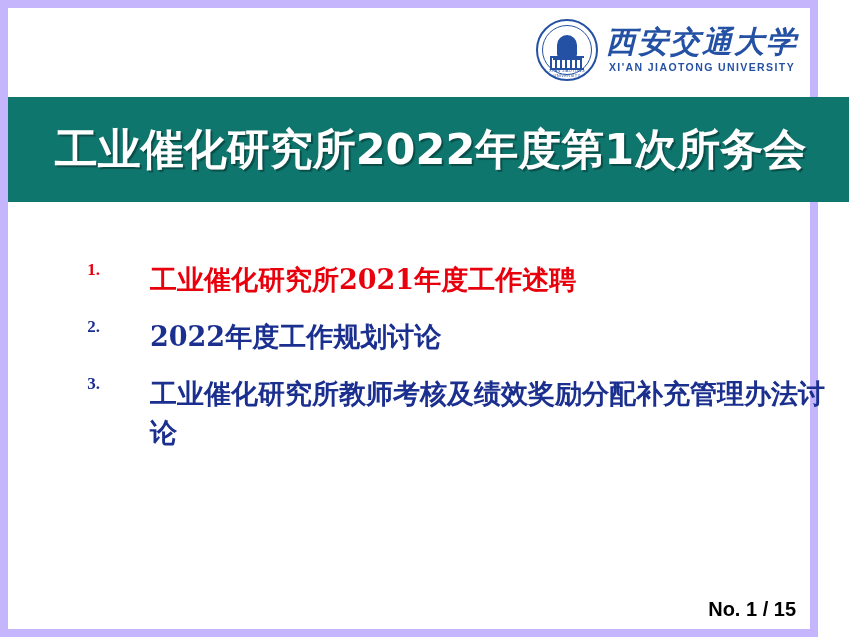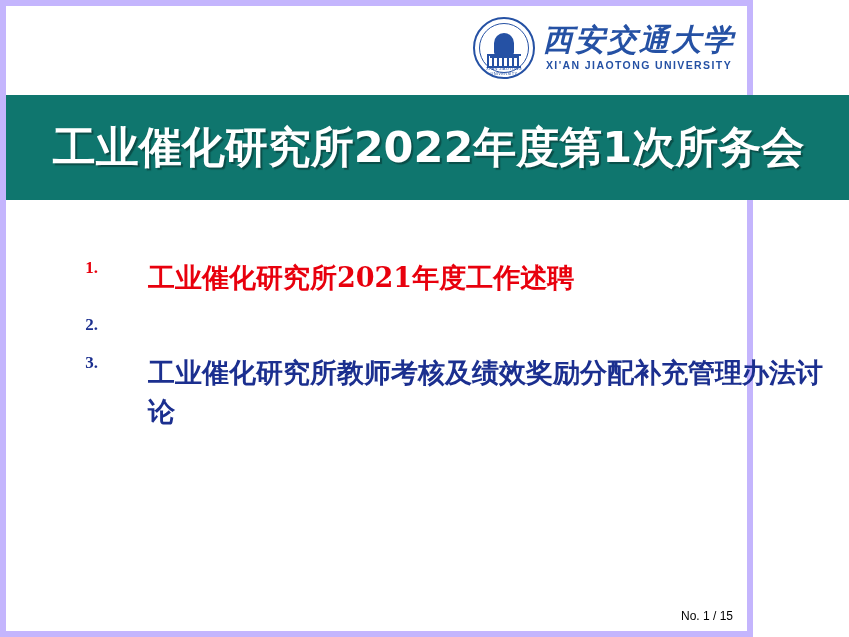--- a/index.html
+++ b/index.html
@@ -9,24 +9,24 @@
   body {
     width: 849px;
     height: 637px;
     background: #ffffff;
     font-family: "Liberation Serif", serif;
     overflow: hidden;
     position: relative;
   }
   .slide {
     position: relative;
-    width: 753px;
+    width: 818px;
     height: 637px;
     box-sizing: border-box;
-    border: 6px solid #c4b5fd;
+    border: 8px solid #c4b5fd;
     background: #ffffff;
   }
   
   .logo-area {
     position: absolute;
     top: 6px;
     right: 12px;
     height: 72px;
     display: flex;
     align-items: center;
@@ -163,22 +163,22 @@
     font-family: "DejaVu Serif", serif;
     margin-left: 36px;
   }
   .item.red .num, .item.red .txt { color: #e8000d; }
   .item.blue .num, .item.blue .txt { color: #1b2f8f; }
   
   .page-num {
     position: absolute;
     right: 14px;
     bottom: 8px;
-    font-size: 12px;
-    font-weight: normal;
+    font-size: 20px;
+    font-weight: bold;
     color: #000000;
     font-family: "Liberation Sans", sans-serif;
   }
 </style>
 </head>
 <body>
 
 <div class="slide">
 
   <div class="logo-area">
@@ -199,20 +199,21 @@
 
   <div class="body-list">
 
     <div class="item red">
       <div class="num">1.</div>
       <div class="txt">工业催化研究所2021年度工作述聘</div>
     </div>
 
     <div class="item blue">
       <div class="num">2.</div>
+      <div class="txt">2022年度工作规划讨论</div>
     </div>
 
     <div class="item blue">
       <div class="num">3.</div>
       <div class="txt">工业催化研究所教师考核及绩效奖励分配补充管理办法讨论</div>
     </div>
 
   </div>
 
   <div class="page-num">No. 1 / 15</div>

